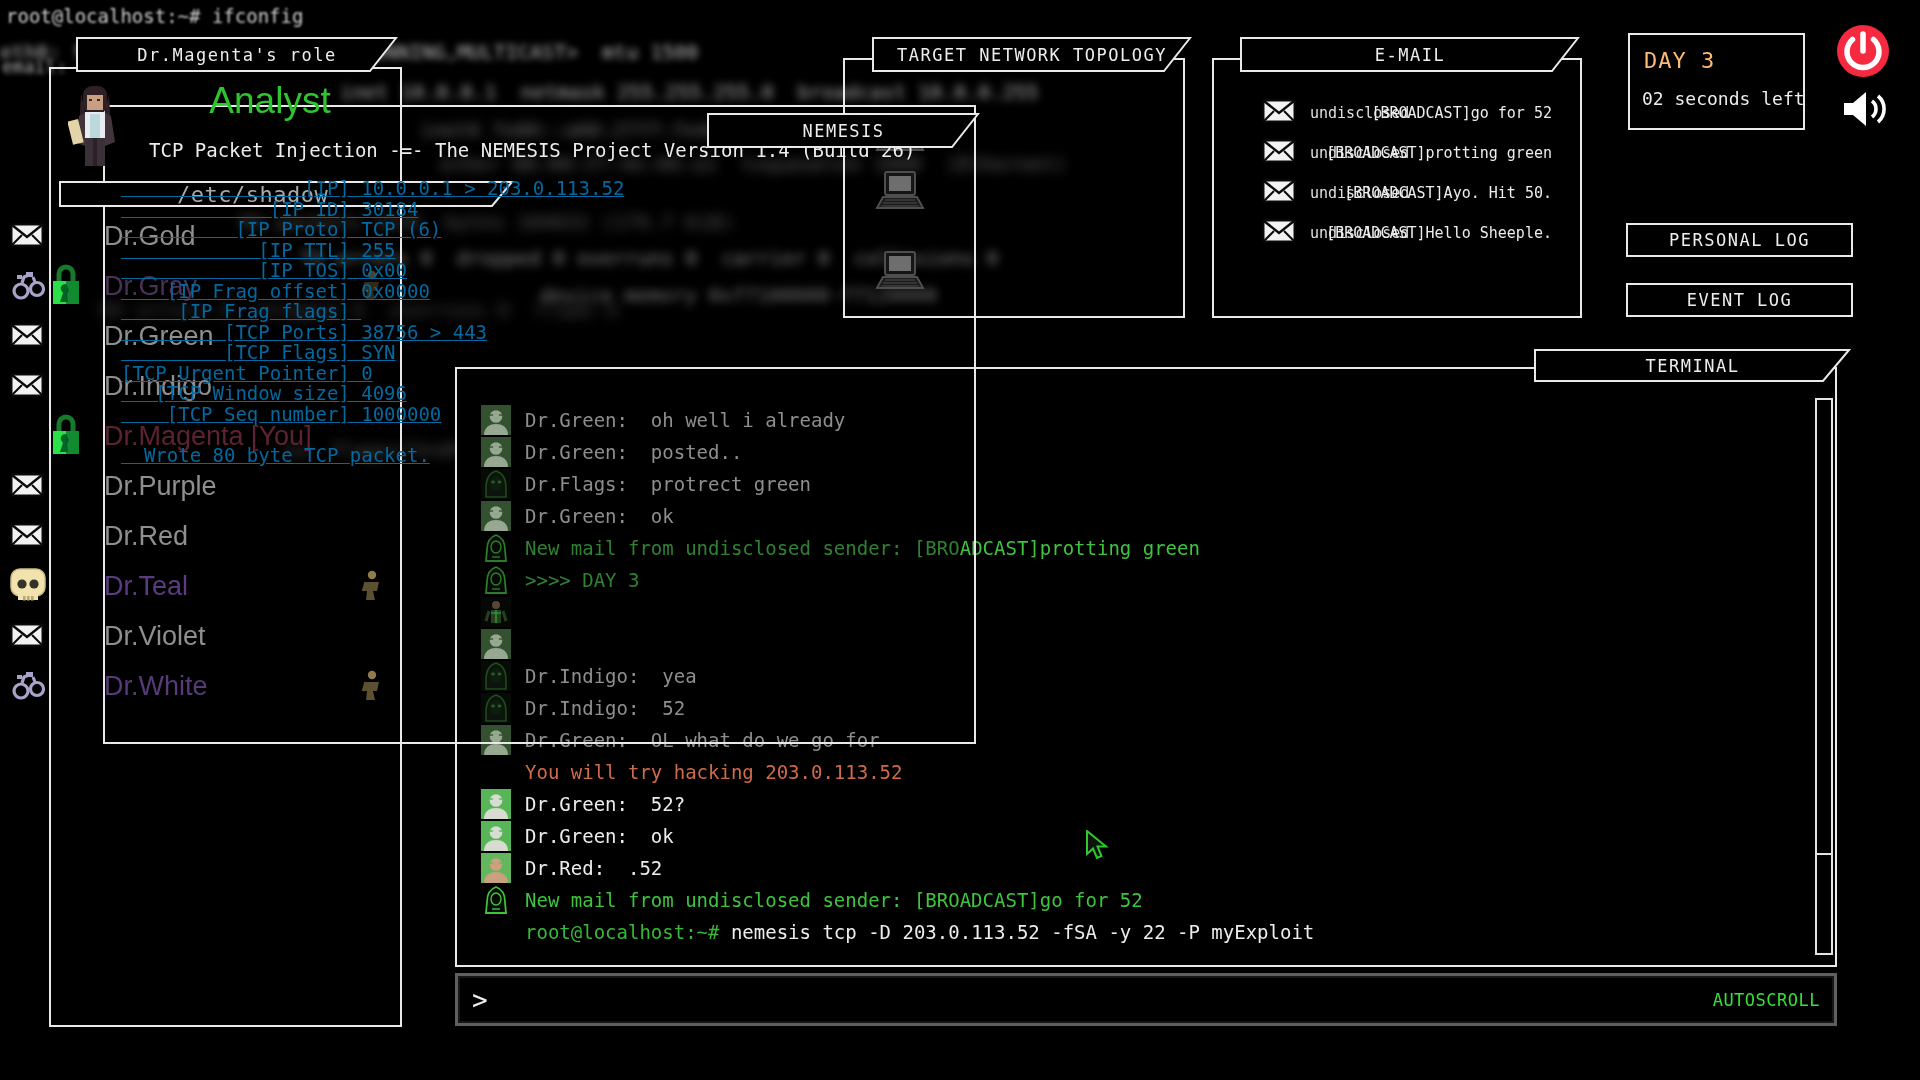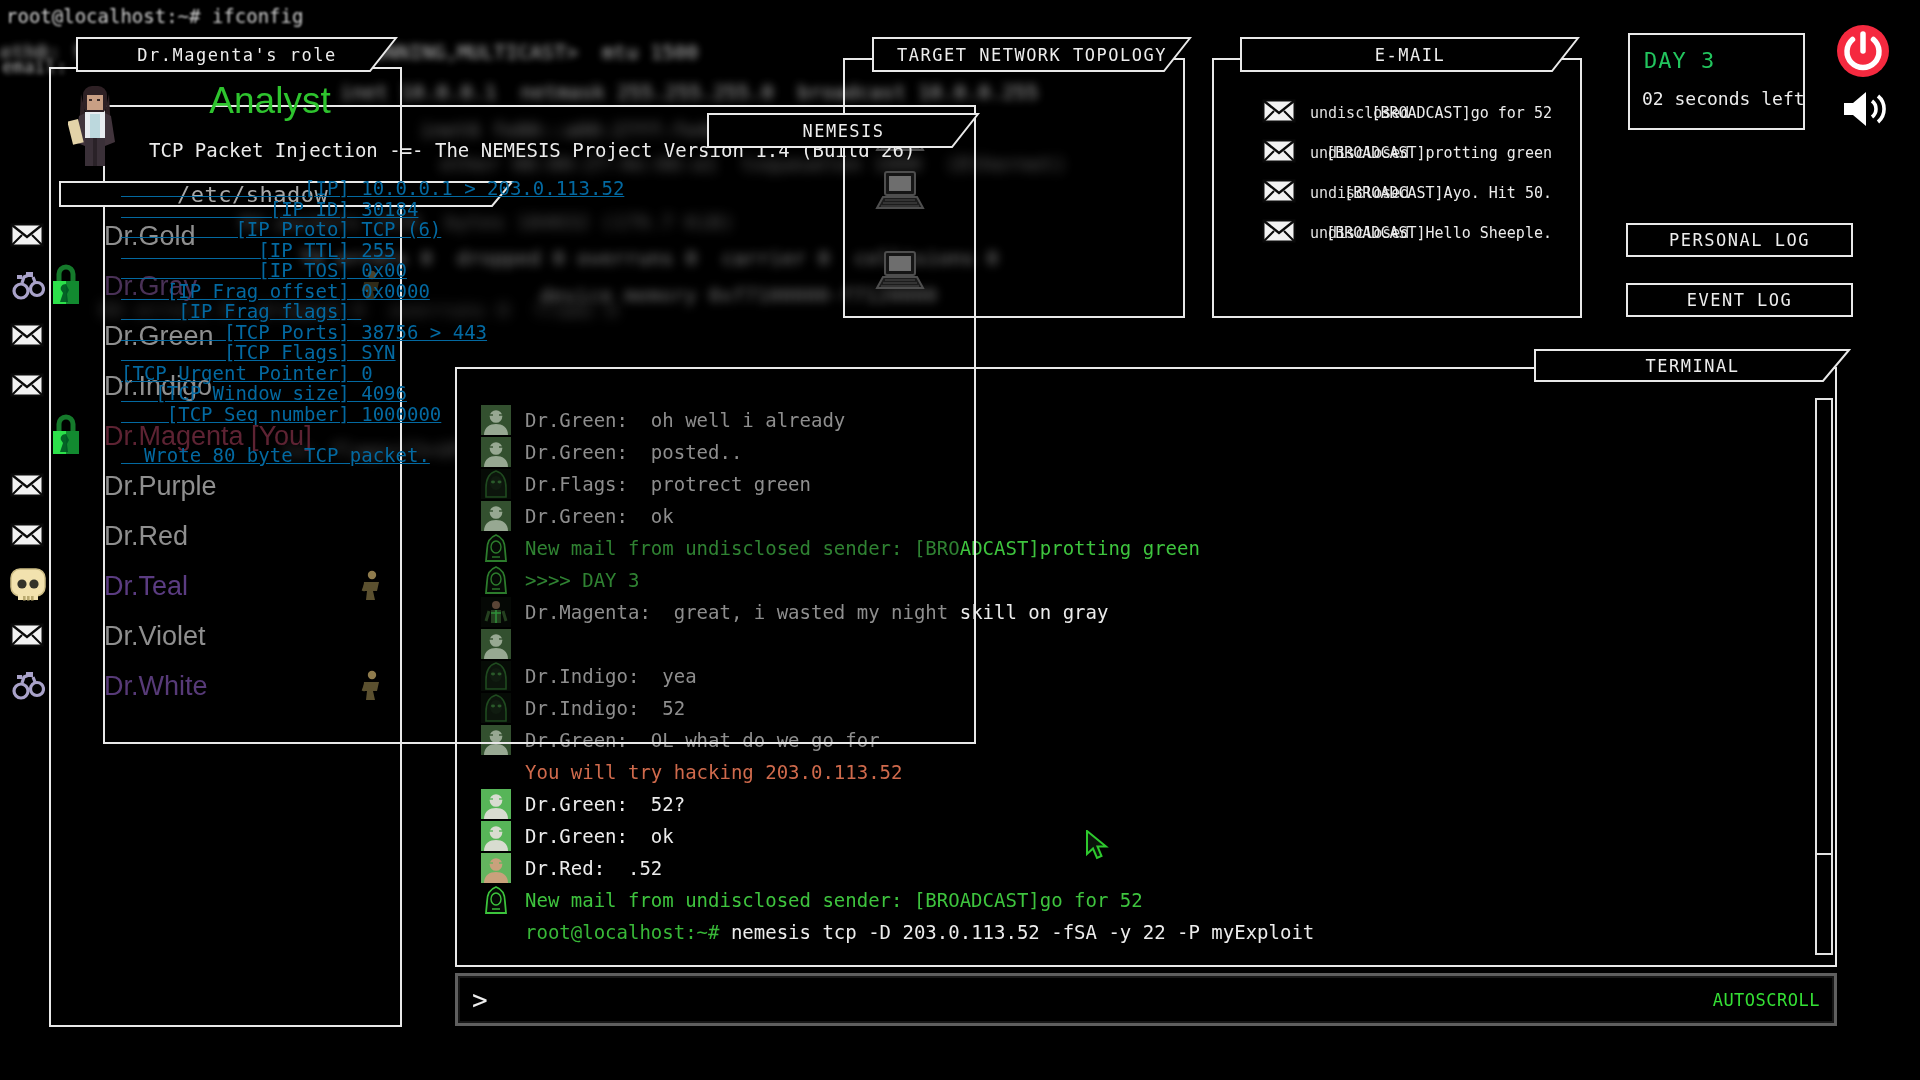--- a/index.html
+++ b/index.html
@@ -262,21 +262,21 @@
           <rect x="1.5" y="1.5" width="31" height="21" fill="#f2f2f2" stroke="#0a0a0a" stroke-width="2"></rect>
           <path d="M2,2 L17,14 L32,2" fill="none" stroke="#0a0a0a" stroke-width="2.4"></path>
           <path d="M2,22 L12,12 M32,22 L22,12" stroke="#0a0a0a" stroke-width="2"></path>
         </svg></div>
       <span class="sender" style="position: absolute;">undisclosed</span>
       <span class="subject" style="position: absolute;">[BROADCAST]Hello Sheeple.</span>
     </div>
   </div>
 
 <div class="panel" style="left:1628px;top:33px;width:177px;height:97px;z-index:6;"></div>
-<div class="abs" style="left:1644px;top:48px;font-size:22px;color:#22c55e;z-index:7;letter-spacing:1px;">DAY 3</div>
+<div class="abs" style="left:1644px;top:48px;font-size:22px;color:#fdba74;z-index:7;letter-spacing:1px;">DAY 3</div>
 <div class="abs" style="left:1642px;top:88px;font-size:18px;color:#ededed;z-index:7;">02 seconds left</div>
 <div id="power-btn" class="abs" style="left:1836px;top:24px;width:54px;height:54px;z-index:7;cursor:pointer;"><svg width="54" height="54" viewBox="0 0 54 54">
       <circle cx="27" cy="27" r="26" fill="#f5293f"></circle>
       <path d="M27,10 V27" stroke="#fff" stroke-width="5.5" stroke-linecap="round"></path>
       <path d="M16.5,15.5 a16,16 0 1 0 21,0" fill="none" stroke="#fff" stroke-width="5.5" stroke-linecap="round"></path>
     </svg></div>
 <div id="speaker-btn" class="abs" style="left:1840px;top:88px;width:48px;height:42px;z-index:7;cursor:pointer;"><svg width="48" height="42" viewBox="0 0 48 42">
       <path d="M4,15 H13 L26,4 V38 L13,27 H4 Z" fill="#fff"></path>
       <path d="M32,13 a10,10 0 0 1 0,16" fill="none" stroke="#fff" stroke-width="3.6"></path>
       <path d="M38,8 a17,17 0 0 1 0,26" fill="none" stroke="#fff" stroke-width="3.6"></path>
@@ -353,21 +353,20 @@
       <span class="txt" style="position: relative;"><span class="seg-gdim">&gt;&gt;&gt;&gt; DAY 3</span></span>
     </div>
     <div class="chatrow" style="left: 481px; top: 596px; width: 1330px; position: absolute;">
       <div class="avslot" style="position: relative;"><svg width="30" height="30" viewBox="0 0 30 30">
           <rect width="30" height="30" fill="#050805"></rect>
           <circle cx="15" cy="8" r="4" fill="#5a4536"></circle>
           <rect x="10" y="13" width="10" height="13" fill="#24401f"></rect>
           <path d="M10,16 h10 M15,13 v13" stroke="#2f8f3a" stroke-width="1.6"></path>
           <path d="M8,14 l-3,10 M22,14 l3,10" stroke="#24401f" stroke-width="3"></path>
         </svg></div>
-      <span class="txt" style="position: relative;"><span class="seg-dim">Dr.Magenta:  great, i wasted my night </span><span class="seg-bright">skill on gray</span></span>
     </div>
     <div class="chatrow" style="left: 481px; top: 628px; width: 1330px; position: absolute;">
       <div class="avslot" style="position: relative;"><svg width="30" height="30" viewBox="0 0 30 30">
           <rect width="30" height="30" fill="#33502f"></rect>
           <circle cx="15" cy="11.5" r="6.3" fill="#97a892"></circle>
           <path d="M3,30 C3,22 9,19 15,19 C21,19 27,22 27,30 Z" fill="#97a892"></path>
           <rect x="9" y="9" width="3" height="2" fill="#33502f" opacity="0.7"></rect>
           <rect x="18" y="9" width="3" height="2" fill="#33502f" opacity="0.7"></rect>
         </svg></div>
     </div>

